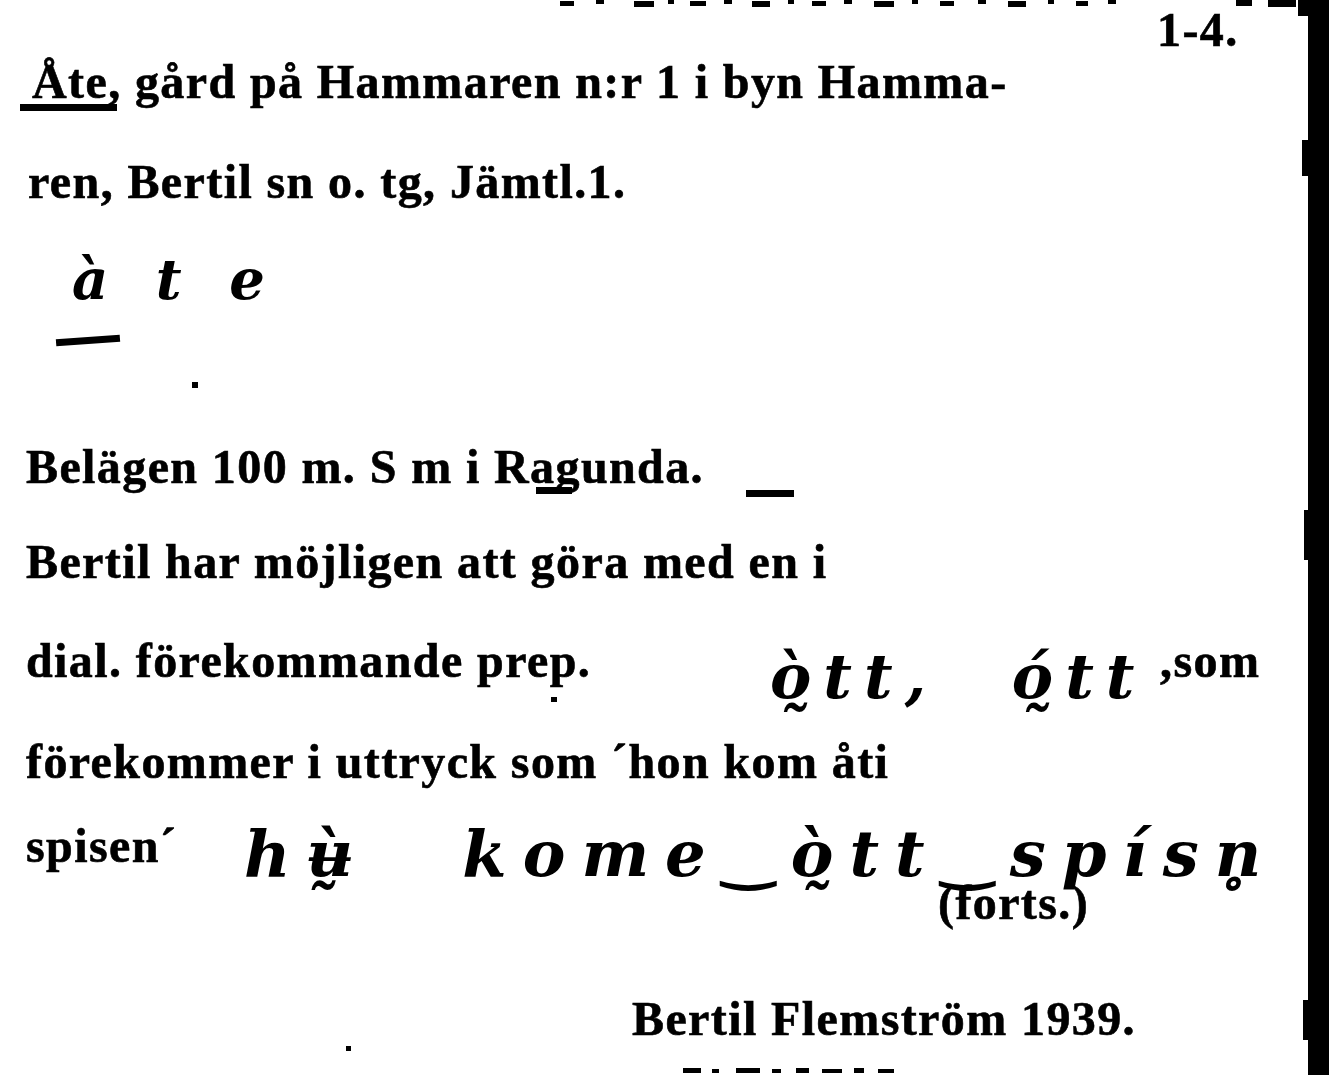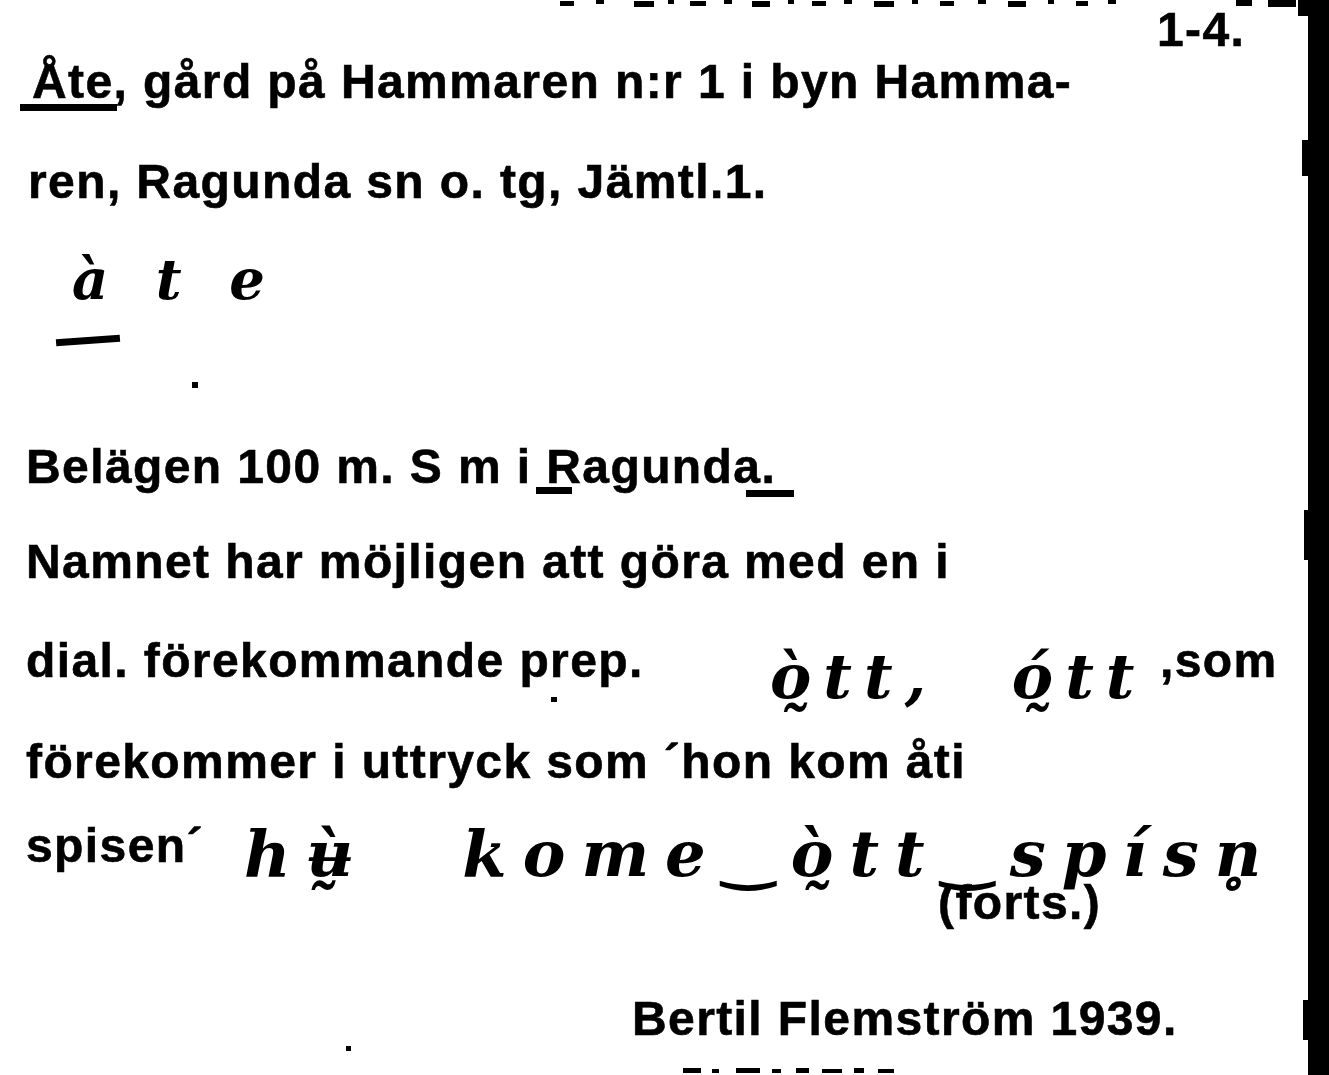--- a/index.html
+++ b/index.html
@@ -6,21 +6,21 @@
   .card{
     position:relative;
     width:1329px;height:1075px;
     background:#ffffff;
     overflow:hidden;
     font-family:"Liberation Mono", monospace;
     color:#000;
   }
   .typed{
     position:absolute;
-    font-family:Liberation Sans, sans-serif;
+    font-family:Liberation Serif, serif;
     font-weight:700;
     font-size:48px;
     line-height:52px;
     letter-spacing:1.4px;
     white-space:pre;
     color:#000;
     text-align:right;
     -webkit-text-stroke:0.6px #000;
   }
   .hw{
@@ -37,30 +37,30 @@
 </head>
 <body>
 
 <div class="card">
 
   <div class="typed" style="left:1157px;top:4px;">1-4.</div>
 
   <div class="typed" style="left:32px;top:56px;">Åte, gård på Hammaren n:r 1 i byn Hamma-</div>
   <div class="ink" style="left:20px;top:104px;width:97px;height:7px;"></div>
 
-  <div class="typed" style="left:28px;top:156px;">ren, Ragunda sn o. tg, Jämtl.1.</div>
+  <div class="typed" style="left:28px;top:156px;">ren, Bertil sn o. tg, Jämtl.1.</div>
 
   <div class="hw" style="left:72px;top:246px;font-size:56px;letter-spacing:14px;">à t e</div>
   <div class="ink" style="left:56px;top:337px;width:64px;height:7px;transform:rotate(-4deg);"></div>
 
   <div class="typed" style="left:26px;top:441px;">Belägen 100 m. S m i Ragunda.</div>
   <div class="ink" style="left:536px;top:487px;width:36px;height:7px;"></div>
   <div class="ink" style="left:746px;top:490px;width:48px;height:7px;"></div>
 
-  <div class="typed" style="left:26px;top:536px;">Namnet har möjligen att göra med en i</div>
+  <div class="typed" style="left:26px;top:536px;">Bertil har möjligen att göra med en i</div>
 
   <div class="typed" style="left:26px;top:635px;">dial. förekommande prep.</div>
   <div class="hw" style="left:770px;top:640px;font-size:62px;letter-spacing:12px;word-spacing:40px;">ò̰tt, ó̰tt</div>
   <div class="typed" style="left:1160px;top:635px;">,som</div>
 
   <div class="typed" style="left:26px;top:736px;">förekommer i uttryck som ´hon kom åti</div>
 
   <div class="typed" style="left:26px;top:820px;">spisen´</div>
   <div class="hw" style="left:244px;top:816px;font-size:64px;letter-spacing:16px;word-spacing:55px;">hʉ̰̀ kome‿ò̰tt‿spísn̥ =</div>
 

